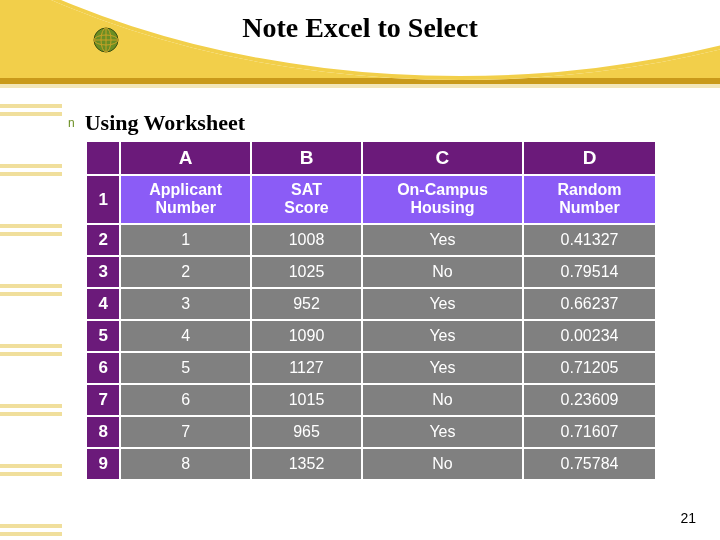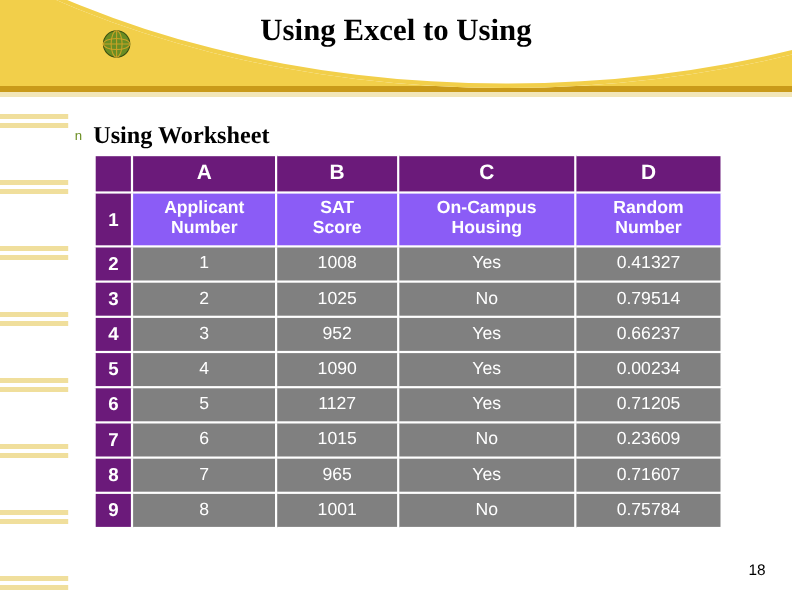--- a/index.html
+++ b/index.html
@@ -188,21 +188,21 @@
     <svg viewBox="0 0 32 32">
       <circle cx="16" cy="16" r="12" fill="#6b8e23" stroke="#3b5012" stroke-width="1"></circle>
       <ellipse cx="16" cy="16" rx="12" ry="5" fill="none" stroke="#c9a227" stroke-width="1"></ellipse>
       <ellipse cx="16" cy="16" rx="5" ry="12" fill="none" stroke="#c9a227" stroke-width="1"></ellipse>
       <line x1="4" y1="16" x2="28" y2="16" stroke="#c9a227" stroke-width="1"></line>
       <line x1="16" y1="4" x2="16" y2="28" stroke="#c9a227" stroke-width="1"></line>
     </svg>
   </div>
 
   <div class="title">
-    <span>Using Excel to Using</span><br>
+    <span>Note Excel to Select</span><br>
   </div>
 
   <div class="bullet">
     <span class="marker">n</span>
     <span class="label">Using Worksheet</span>
   </div>
 
   <div class="table-wrap">
     <table class="excel">
       <colgroup>
@@ -275,23 +275,23 @@
           <tr>
             <td class="rowhead">8</td>
             <td class="cell">7</td>
             <td class="cell">965</td>
             <td class="cell">Yes</td>
             <td class="cell">0.71607</td>
           </tr>
           <tr>
             <td class="rowhead">9</td>
             <td class="cell">8</td>
-            <td class="cell">1001</td>
+            <td class="cell">1352</td>
             <td class="cell">No</td>
             <td class="cell">0.75784</td>
           </tr>
         </tbody>
     </table>
   </div>
 
-  <div class="pagenum">18</div>
+  <div class="pagenum">21</div>
 
 </div>
 
 </body></html>

